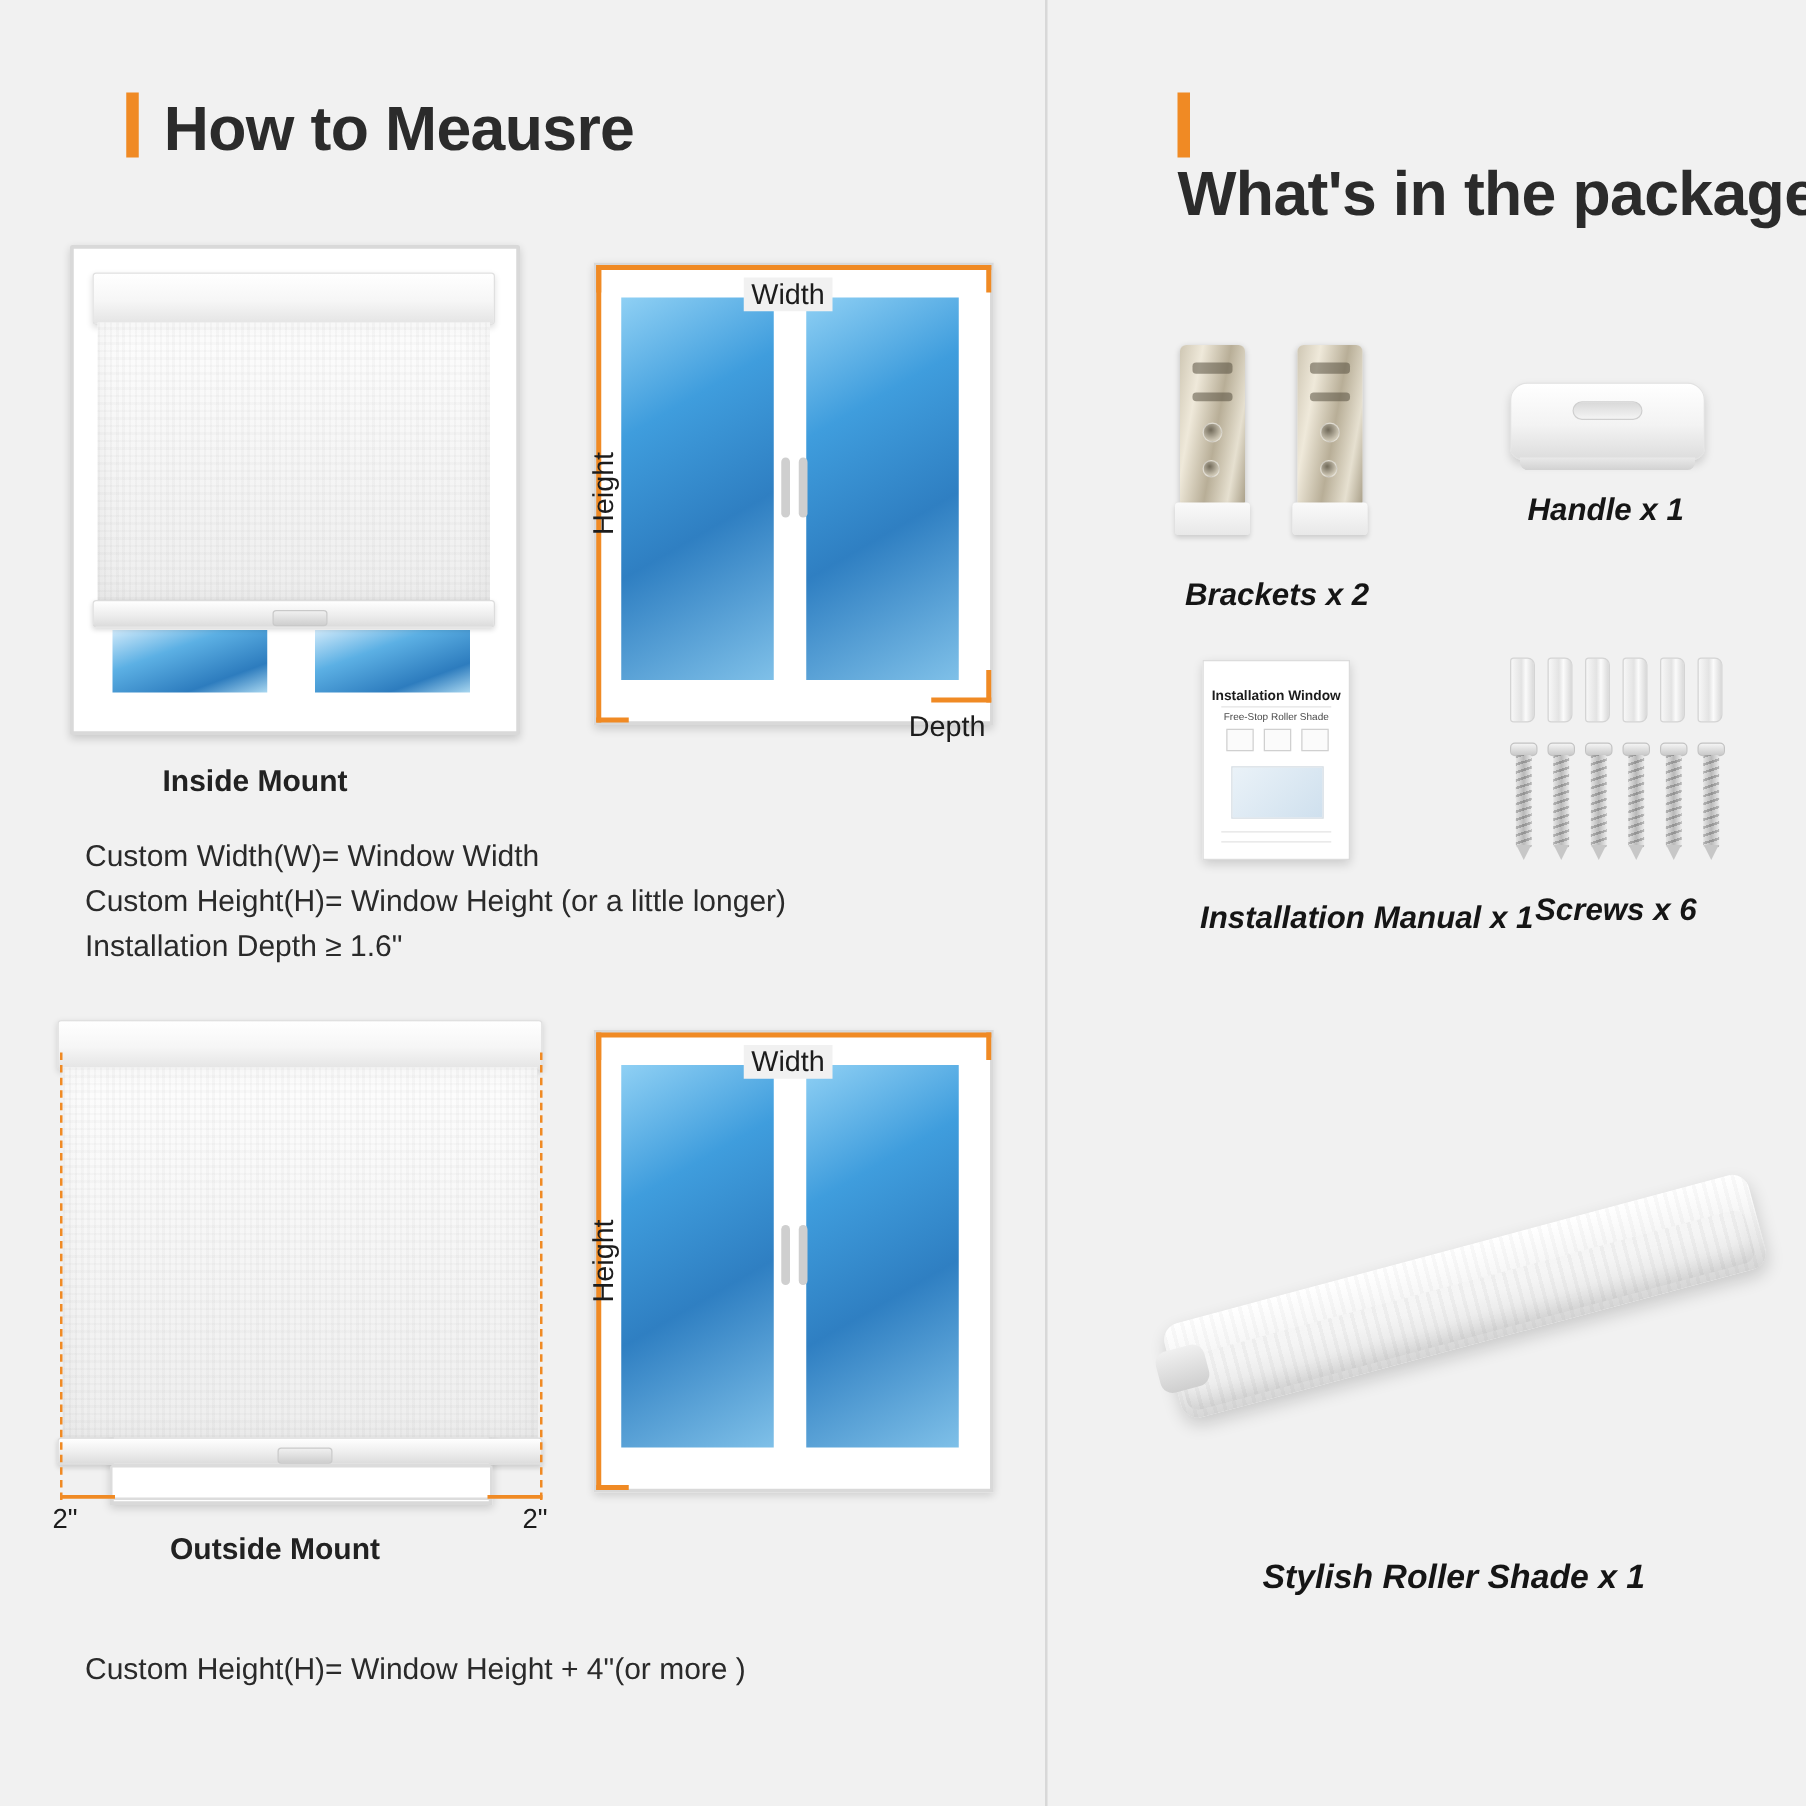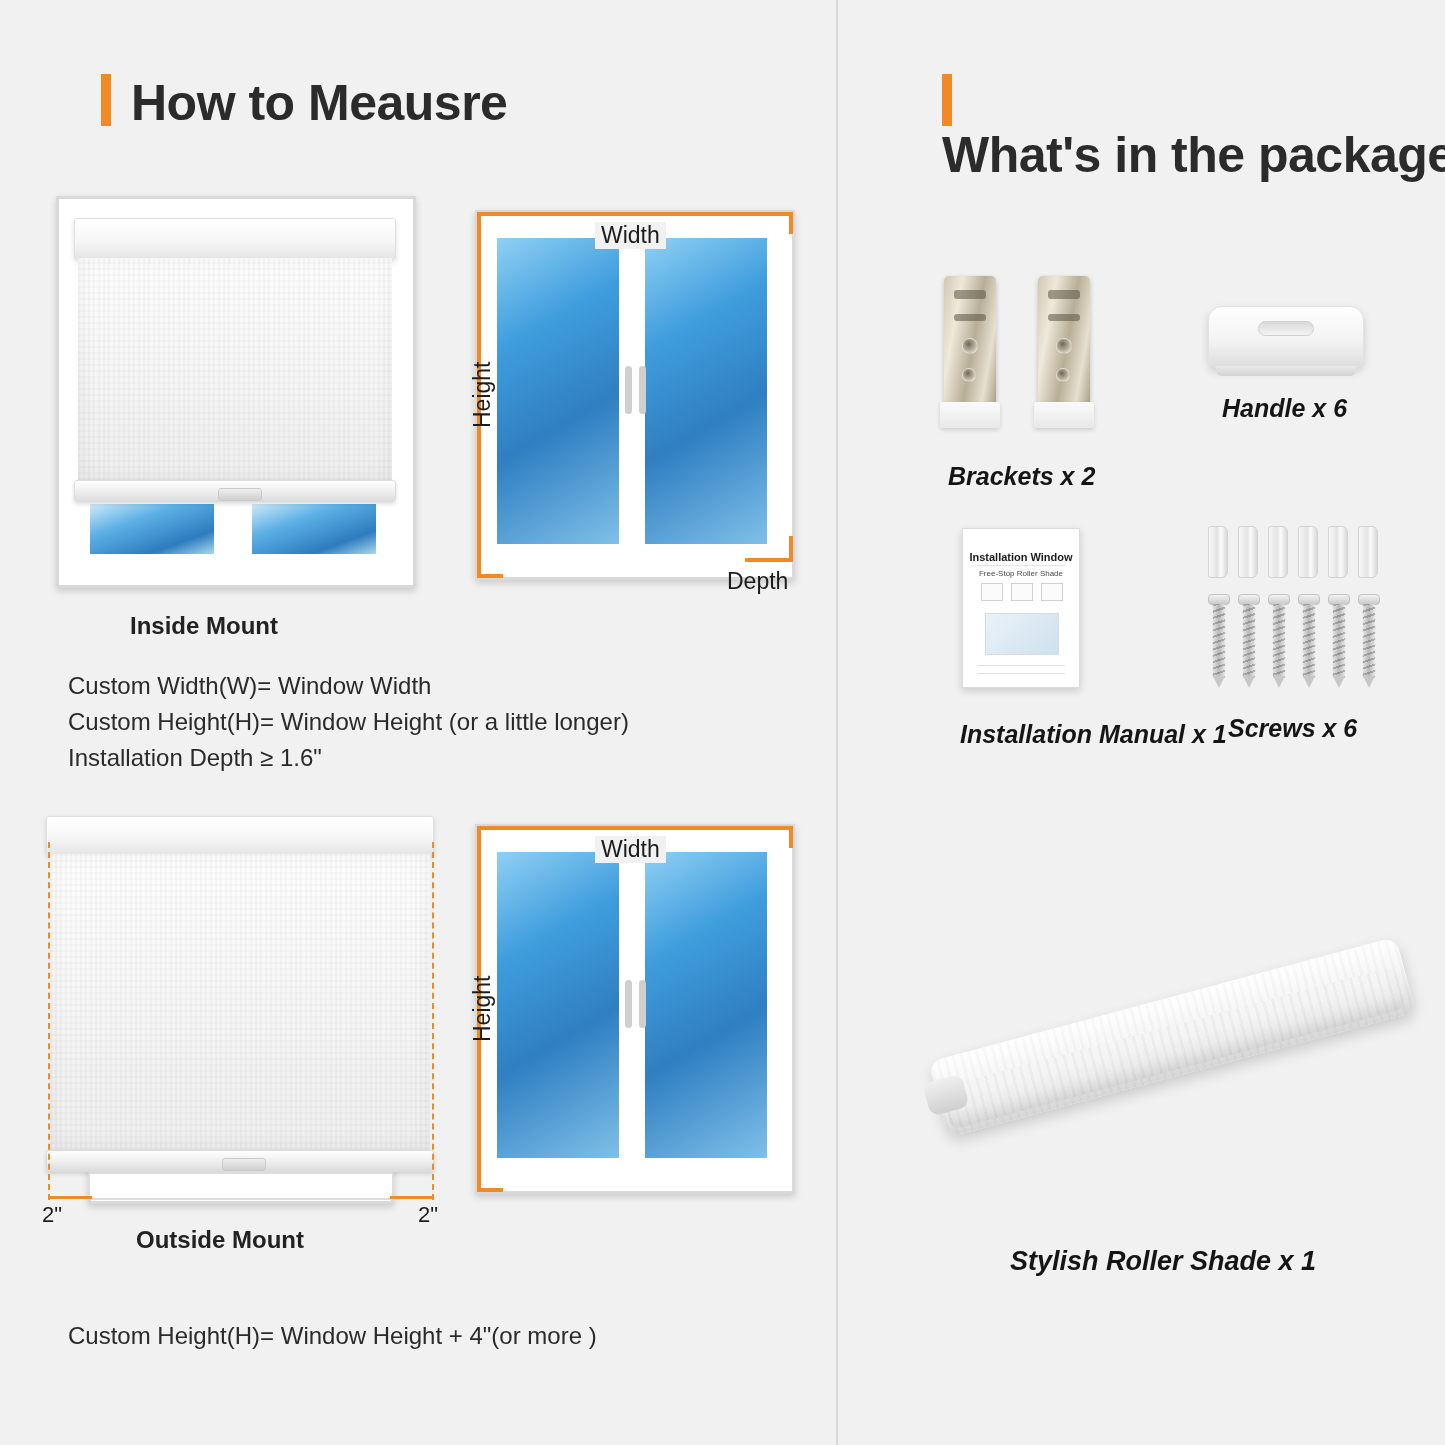--- a/index.html
+++ b/index.html
@@ -298,21 +298,21 @@
       <div class="hole" style="left:18px; top:92px; width:14px; height:14px;"></div>
     </div>
     <div class="bracket-base" style="left:104px; top:134px; width:60px; height:26px;"></div>
   </div>
   <div class="part-label" style="left:948px; top:462px;">Brackets x 2</div>
 
   <div class="handle-part" style="left:1208px; top:306px; width:156px; height:62px;">
     <div class="slot"></div>
   </div>
   <div style="position:absolute; left:1216px; top:366px; width:140px; height:10px; background:linear-gradient(180deg,#e9e9e9,#d2d2d2); border-radius:0 0 6px 6px;"></div>
-  <div class="part-label" style="left:1222px; top:394px;">Handle x 6</div>
+  <div class="part-label" style="left:1222px; top:394px;">Handle x 1</div>
 
   <div class="manual" style="left:962px; top:528px; width:118px; height:160px;">
     <div class="m-title">Installation Window</div>
     <div class="m-sub">Free-Stop Roller Shade</div>
     <div class="m-strip" style="top:36px;"></div>
     <div class="m-box" style="left:18px; top:54px; width:22px; height:18px;"></div>
     <div class="m-box" style="left:48px; top:54px; width:22px; height:18px;"></div>
     <div class="m-box" style="left:78px; top:54px; width:22px; height:18px;"></div>
     <div class="m-img" style="left:22px; top:84px; width:74px; height:42px;"></div>
     <div class="m-strip" style="top:136px;"></div>

